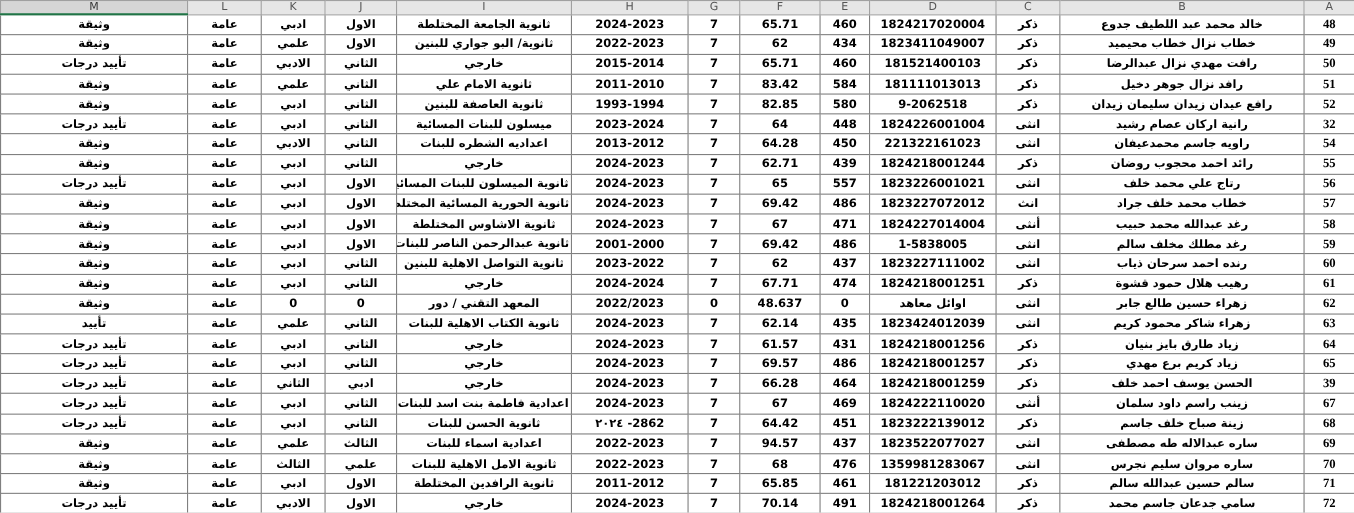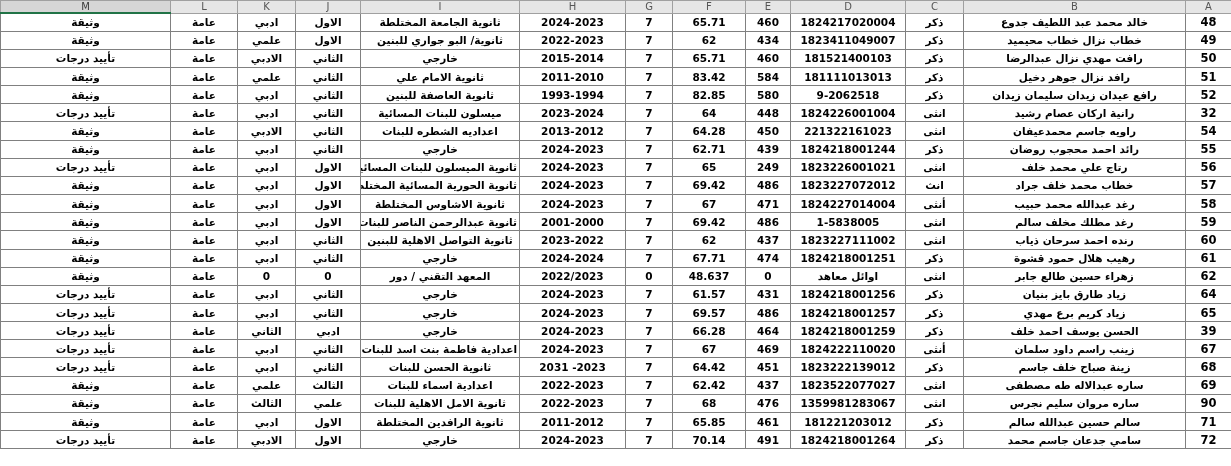--- a/index.html
+++ b/index.html
@@ -42,21 +42,21 @@
     font-size: 10.5px;
     font-weight: 700;
     color: var(--cell_text);
     text-align: center;
     vertical-align: middle;
     white-space: nowrap;
     overflow: hidden;
     background: #ffffff;
     padding: 0 2px;
   }
-  table.sheet td.rownum { font-size: 11.5px; }
+  table.sheet td.rownum { font-size: 11.5px; font-family: Liberation Serif, serif; }
 </style>
 </head>
 <body>
 
 <table class="sheet">
   <colgroup>
     <col style="width:170px">
       <col style="width:67px">
       <col style="width:58px">
       <col style="width:65px">
@@ -210,21 +210,21 @@
       </tr>
       <tr>
         <td dir="auto">تأييد درجات</td>
         <td dir="auto">عامة</td>
         <td dir="auto">ادبي</td>
         <td dir="auto">الاول</td>
         <td dir="auto">ثانوية الميسلون للبنات المسائية</td>
         <td dir="auto">2024-2023</td>
         <td dir="auto">7</td>
         <td dir="auto">65</td>
-        <td dir="auto">249</td>
+        <td dir="auto">557</td>
         <td dir="auto">1823226001021</td>
         <td dir="auto">انثى</td>
         <td dir="auto">رتاج علي محمد خلف</td>
         <td dir="auto" class="rownum">56</td>
       </tr>
       <tr>
         <td dir="auto">وثيقة</td>
         <td dir="auto">عامة</td>
         <td dir="auto">ادبي</td>
         <td dir="auto">الاول</td>
@@ -307,20 +307,35 @@
         <td dir="auto">2022/2023</td>
         <td dir="auto">0</td>
         <td dir="auto">48.637</td>
         <td dir="auto">0</td>
         <td dir="auto">اوائل معاهد</td>
         <td dir="auto">انثى</td>
         <td dir="auto">زهراء حسين طالع جابر</td>
         <td dir="auto" class="rownum">62</td>
       </tr>
       <tr>
+        <td dir="auto">تأييد</td>
+        <td dir="auto">عامة</td>
+        <td dir="auto">علمي</td>
+        <td dir="auto">الثاني</td>
+        <td dir="auto">ثانوية الكتاب الاهلية للبنات</td>
+        <td dir="auto">2024-2023</td>
+        <td dir="auto">7</td>
+        <td dir="auto">62.14</td>
+        <td dir="auto">435</td>
+        <td dir="auto">1823424012039</td>
+        <td dir="auto">انثى</td>
+        <td dir="auto">زهراء شاكر محمود كريم</td>
+        <td dir="auto" class="rownum">63</td>
+      </tr>
+      <tr>
         <td dir="auto">تأييد درجات</td>
         <td dir="auto">عامة</td>
         <td dir="auto">ادبي</td>
         <td dir="auto">الثاني</td>
         <td dir="auto">خارجي</td>
         <td dir="auto">2024-2023</td>
         <td dir="auto">7</td>
         <td dir="auto">61.57</td>
         <td dir="auto">431</td>
         <td dir="auto">1824218001256</td>
@@ -372,58 +387,58 @@
         <td dir="auto">أنثى</td>
         <td dir="auto">زينب راسم داود سلمان</td>
         <td dir="auto" class="rownum">67</td>
       </tr>
       <tr>
         <td dir="auto">تأييد درجات</td>
         <td dir="auto">عامة</td>
         <td dir="auto">ادبي</td>
         <td dir="auto">الثاني</td>
         <td dir="auto">ثانوية الحسن للبنات</td>
-        <td dir="auto">2031 -2023</td>
+        <td dir="auto">٢٠٢٤ -2862</td>
         <td dir="auto">7</td>
         <td dir="auto">64.42</td>
         <td dir="auto">451</td>
         <td dir="auto">1823222139012</td>
         <td dir="auto">ذكر</td>
         <td dir="auto">زينة صباح خلف جاسم</td>
         <td dir="auto" class="rownum">68</td>
       </tr>
       <tr>
         <td dir="auto">وثيقة</td>
         <td dir="auto">عامة</td>
         <td dir="auto">علمي</td>
         <td dir="auto">الثالث</td>
         <td dir="auto">اعدادية اسماء للبنات</td>
         <td dir="auto">2022-2023</td>
         <td dir="auto">7</td>
-        <td dir="auto">62.42</td>
+        <td dir="auto">94.57</td>
         <td dir="auto">437</td>
         <td dir="auto">1823522077027</td>
         <td dir="auto">انثى</td>
         <td dir="auto">ساره عبدالاله طه مصطفى</td>
         <td dir="auto" class="rownum">69</td>
       </tr>
       <tr>
         <td dir="auto">وثيقة</td>
         <td dir="auto">عامة</td>
         <td dir="auto">الثالث</td>
         <td dir="auto">علمي</td>
         <td dir="auto">ثانوية الامل الاهلية للبنات</td>
         <td dir="auto">2022-2023</td>
         <td dir="auto">7</td>
         <td dir="auto">68</td>
         <td dir="auto">476</td>
         <td dir="auto">1359981283067</td>
         <td dir="auto">انثى</td>
         <td dir="auto">ساره مروان سليم نجرس</td>
-        <td dir="auto" class="rownum">90</td>
+        <td dir="auto" class="rownum">70</td>
       </tr>
       <tr>
         <td dir="auto">وثيقة</td>
         <td dir="auto">عامة</td>
         <td dir="auto">ادبي</td>
         <td dir="auto">الاول</td>
         <td dir="auto">ثانوية الرافدين المختلطة</td>
         <td dir="auto">2011-2012</td>
         <td dir="auto">7</td>
         <td dir="auto">65.85</td>

